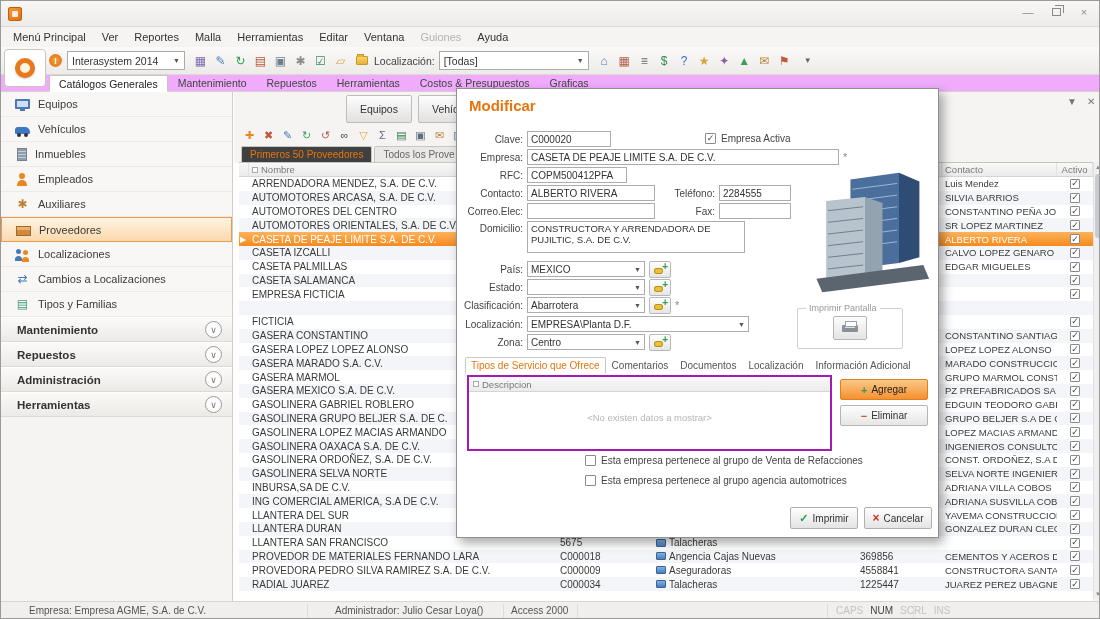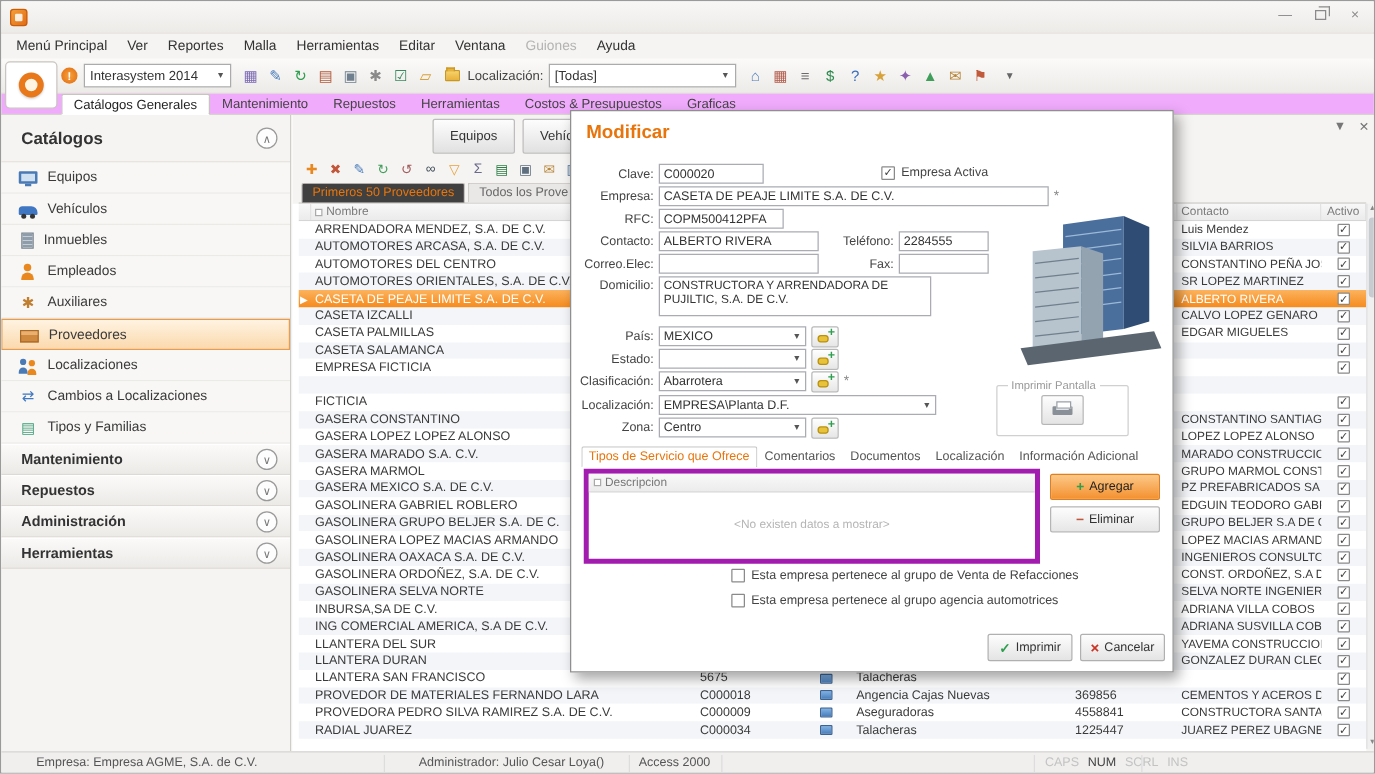--- a/index.html
+++ b/index.html
@@ -85,21 +85,21 @@
   .sq{width:6px;height:6px;border:1px solid #aaa;margin-right:3px;flex:none;background:#fff;}
   .gbody{position:absolute;left:238px;top:176px;width:854px;z-index:2;}
   .grow{display:flex;height:13.8px;align-items:center;background:#fff;cursor:default;}
   .grow:nth-child(even){background:#f3f5f8;}
   .grow.sel{background:linear-gradient(#fcb35c,#f58a1d);color:#fff;}
   .gcell{font-size:10px;color:#3a3a3a;white-space:nowrap;overflow:hidden;text-overflow:ellipsis;padding:0 3px;height:100%;display:flex;align-items:center;flex:none;}
   .grow.sel .gcell{color:#fff;}
   .c-ind{width:10px;font-size:8px;color:#222;padding:0 1px;}
   .c-nombre{width:308px;}
   .c-clave{width:96px;}
-  .c-clasif{width:204px;gap:16px;}
+  .c-clasif{width:204px;}
   .c-tel{width:85px;}
   .c-contacto{width:115px;font-size:9.5px;}
   .c-activo{width:36px;justify-content:center;}
   .cicon{width:10px;height:8px;background:linear-gradient(#7fb2e5,#4a7ebb);border:1px solid #3a6395;margin-right:3px;border-radius:1px;flex:none;}
   .cb{width:10px;height:10px;border:1px solid #8a8a8a;background:#fff;display:inline-flex;align-items:center;justify-content:center;font-size:9px;color:#444;border-radius:1px;flex:none;}
   .cb.checked::after{content:"✓";margin-top:-1px;}
   .vscroll{position:absolute;left:1092px;top:162px;width:8px;height:436px;background:#f0f0f0;border-left:1px solid #e0e0e0;z-index:2;}
   .vsa{position:absolute;left:0;width:8px;height:9px;color:#888;font-size:6px;text-align:center;line-height:9px;}
   .vsthumb{position:absolute;left:1px;top:11px;width:6px;height:64px;background:#c8cbd0;border-radius:3px;}
 
@@ -123,21 +123,21 @@
   .bldg{position:absolute;left:340px;top:80px;width:136px;height:128px;}
   .imprimir{position:absolute;left:340px;top:214px;width:106px;height:46px;border:1px solid #d0d0d0;border-radius:2px;margin:0;padding:2px 0 0;}
   .imprimir legend{font-size:9px;color:#999;padding:0 3px;margin-left:8px;}
   .printbtn{width:34px;height:24px;margin:1px auto 0;border:1px solid #b5b5b5;border-radius:2px;background:linear-gradient(#fdfdfd,#e4e4e4);display:flex;align-items:center;justify-content:center;cursor:default;}
   .printi{width:16px;height:7px;background:#8a9097;border-radius:1px;position:relative;}
   .printi::before{content:"";position:absolute;left:3px;top:-4px;width:10px;height:4px;background:#fff;border:1px solid #9aa0a7;}
   .printi::after{content:"";position:absolute;left:3px;top:2px;width:10px;height:1px;background:#dfe3e7;}
   .dtabs{position:absolute;left:8px;top:268px;display:flex;width:470px;}
   .dtab{font-size:10px;color:#555;padding:2px 5px;border:1px solid transparent;white-space:nowrap;cursor:default;}
   .dtab.active{color:#e8750c;border-color:#c8c8c8 #c8c8c8 #fff;background:#fff;border-radius:2px 2px 0 0;}
-  .dgrid{position:absolute;left:10px;top:286px;width:365px;height:76px;border:4px solid #a21caf;}
+  .dgrid{position:absolute;left:10px;top:286px;width:365px;height:76px;border:2px solid #a21caf;}
   .dgridhead{height:15px;background:linear-gradient(#f8f8f8,#ececec);border-bottom:1px solid #d5d5d5;font-size:9.5px;color:#777;padding:1px 4px;display:flex;align-items:center;}
   .dgridempty{color:#b5b5b5;font-size:9.5px;text-align:center;margin-top:20px;}
   .btn-agregar{position:absolute;left:383px;top:290px;width:88px;height:21px;background:linear-gradient(#fcc887,#f49130);border:1px solid #e07f1f;border-radius:2px;font-size:10px;color:#222;display:flex;align-items:center;justify-content:center;gap:4px;cursor:default;}
   .btn-eliminar{position:absolute;left:383px;top:316px;width:88px;height:21px;background:linear-gradient(#fdfdfd,#e6e6e6);border:1px solid #b5b5b5;border-radius:2px;font-size:10px;color:#333;display:flex;align-items:center;justify-content:center;gap:4px;cursor:default;}
   .bplus{color:#2e9e4f;font-weight:bold;font-size:11px;}
   .bminus{color:#c2563a;font-weight:bold;font-size:11px;}
   .dchecks{position:absolute;left:128px;top:366px;}
   .cbrow2{display:flex;align-items:center;gap:5px;margin-bottom:9px;cursor:default;}
   .dlgbtn{position:absolute;height:22px;background:linear-gradient(#fdfdfd,#e4e4e4);border:1px solid #b0b0b0;border-radius:2px;font-size:10px;color:#333;display:flex;align-items:center;justify-content:center;gap:4px;cursor:default;}
   .ok{color:#2e9e4f;font-weight:bold;font-size:11px;}
@@ -224,24 +224,20 @@
   <div class="ribbon">
       <span class="rtab active">Catálogos Generales</span>
       <span class="rtab">Mantenimiento</span>
       <span class="rtab">Repuestos</span>
       <span class="rtab">Herramientas</span>
       <span class="rtab">Costos &amp; Presupuestos</span>
       <span class="rtab">Graficas</span>
     </div>
 
   <div class="sidebar">
-    <div class="sheader">
-      <span class="shl">Catálogos</span>
-      <span class="circ">∧</span>
-    </div>
     <div class="sitems">
         <div class="sitem">
           <span class="ic ic-monitor"></span>
           <span class="slabel">Equipos</span>
         </div>
         <div class="sitem">
           <span class="ic ic-car"></span>
           <span class="slabel">Vehículos</span>
         </div>
         <div class="sitem">

